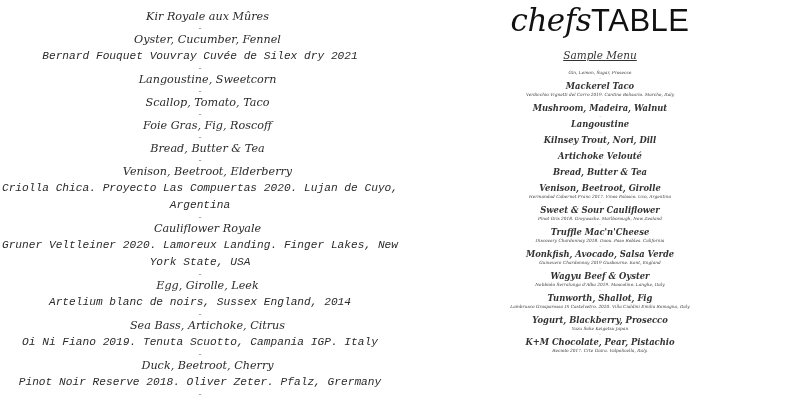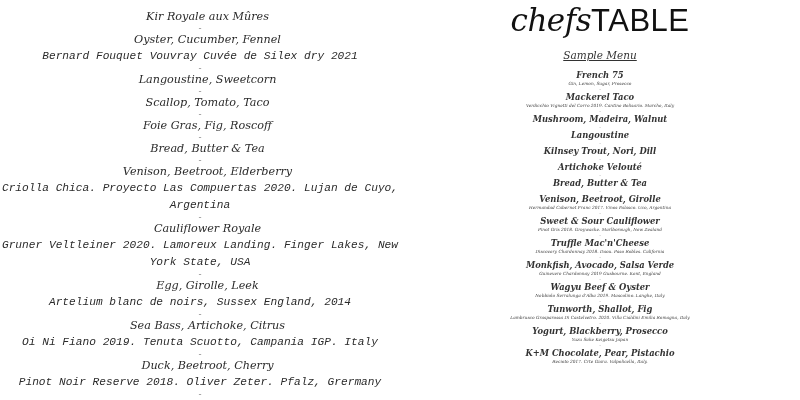--- a/index.html
+++ b/index.html
@@ -58,21 +58,20 @@
     </div>
 </div>
 
 <div class="right">
   <div class="logo">
     <span class="script">chefs</span>
       <span class="caps">TABLE</span>
   </div>
   <div class="subtitle">Sample Menu</div>
   <div class="r-list" id="right-list">
-      <div class="r-dish">French 75</div>
       <div class="r-note">Gin, Lemon, Sugar, Prosecco</div>
       <div class="r-sep">-</div>
       <div class="r-dish">Mackerel Taco</div>
       <div class="r-note">Verdicchio Vignetti del Cerro 2019. Cantine Belisario. Marche, Italy</div>
       <div class="r-sep">-</div>
       <div class="r-dish">Mushroom, Madeira, Walnut</div>
       <div class="r-sep">-</div>
       <div class="r-dish">Langoustine</div>
       <div class="r-sep">-</div>
       <div class="r-dish">Kilnsey Trout, Nori, Dill</div>

